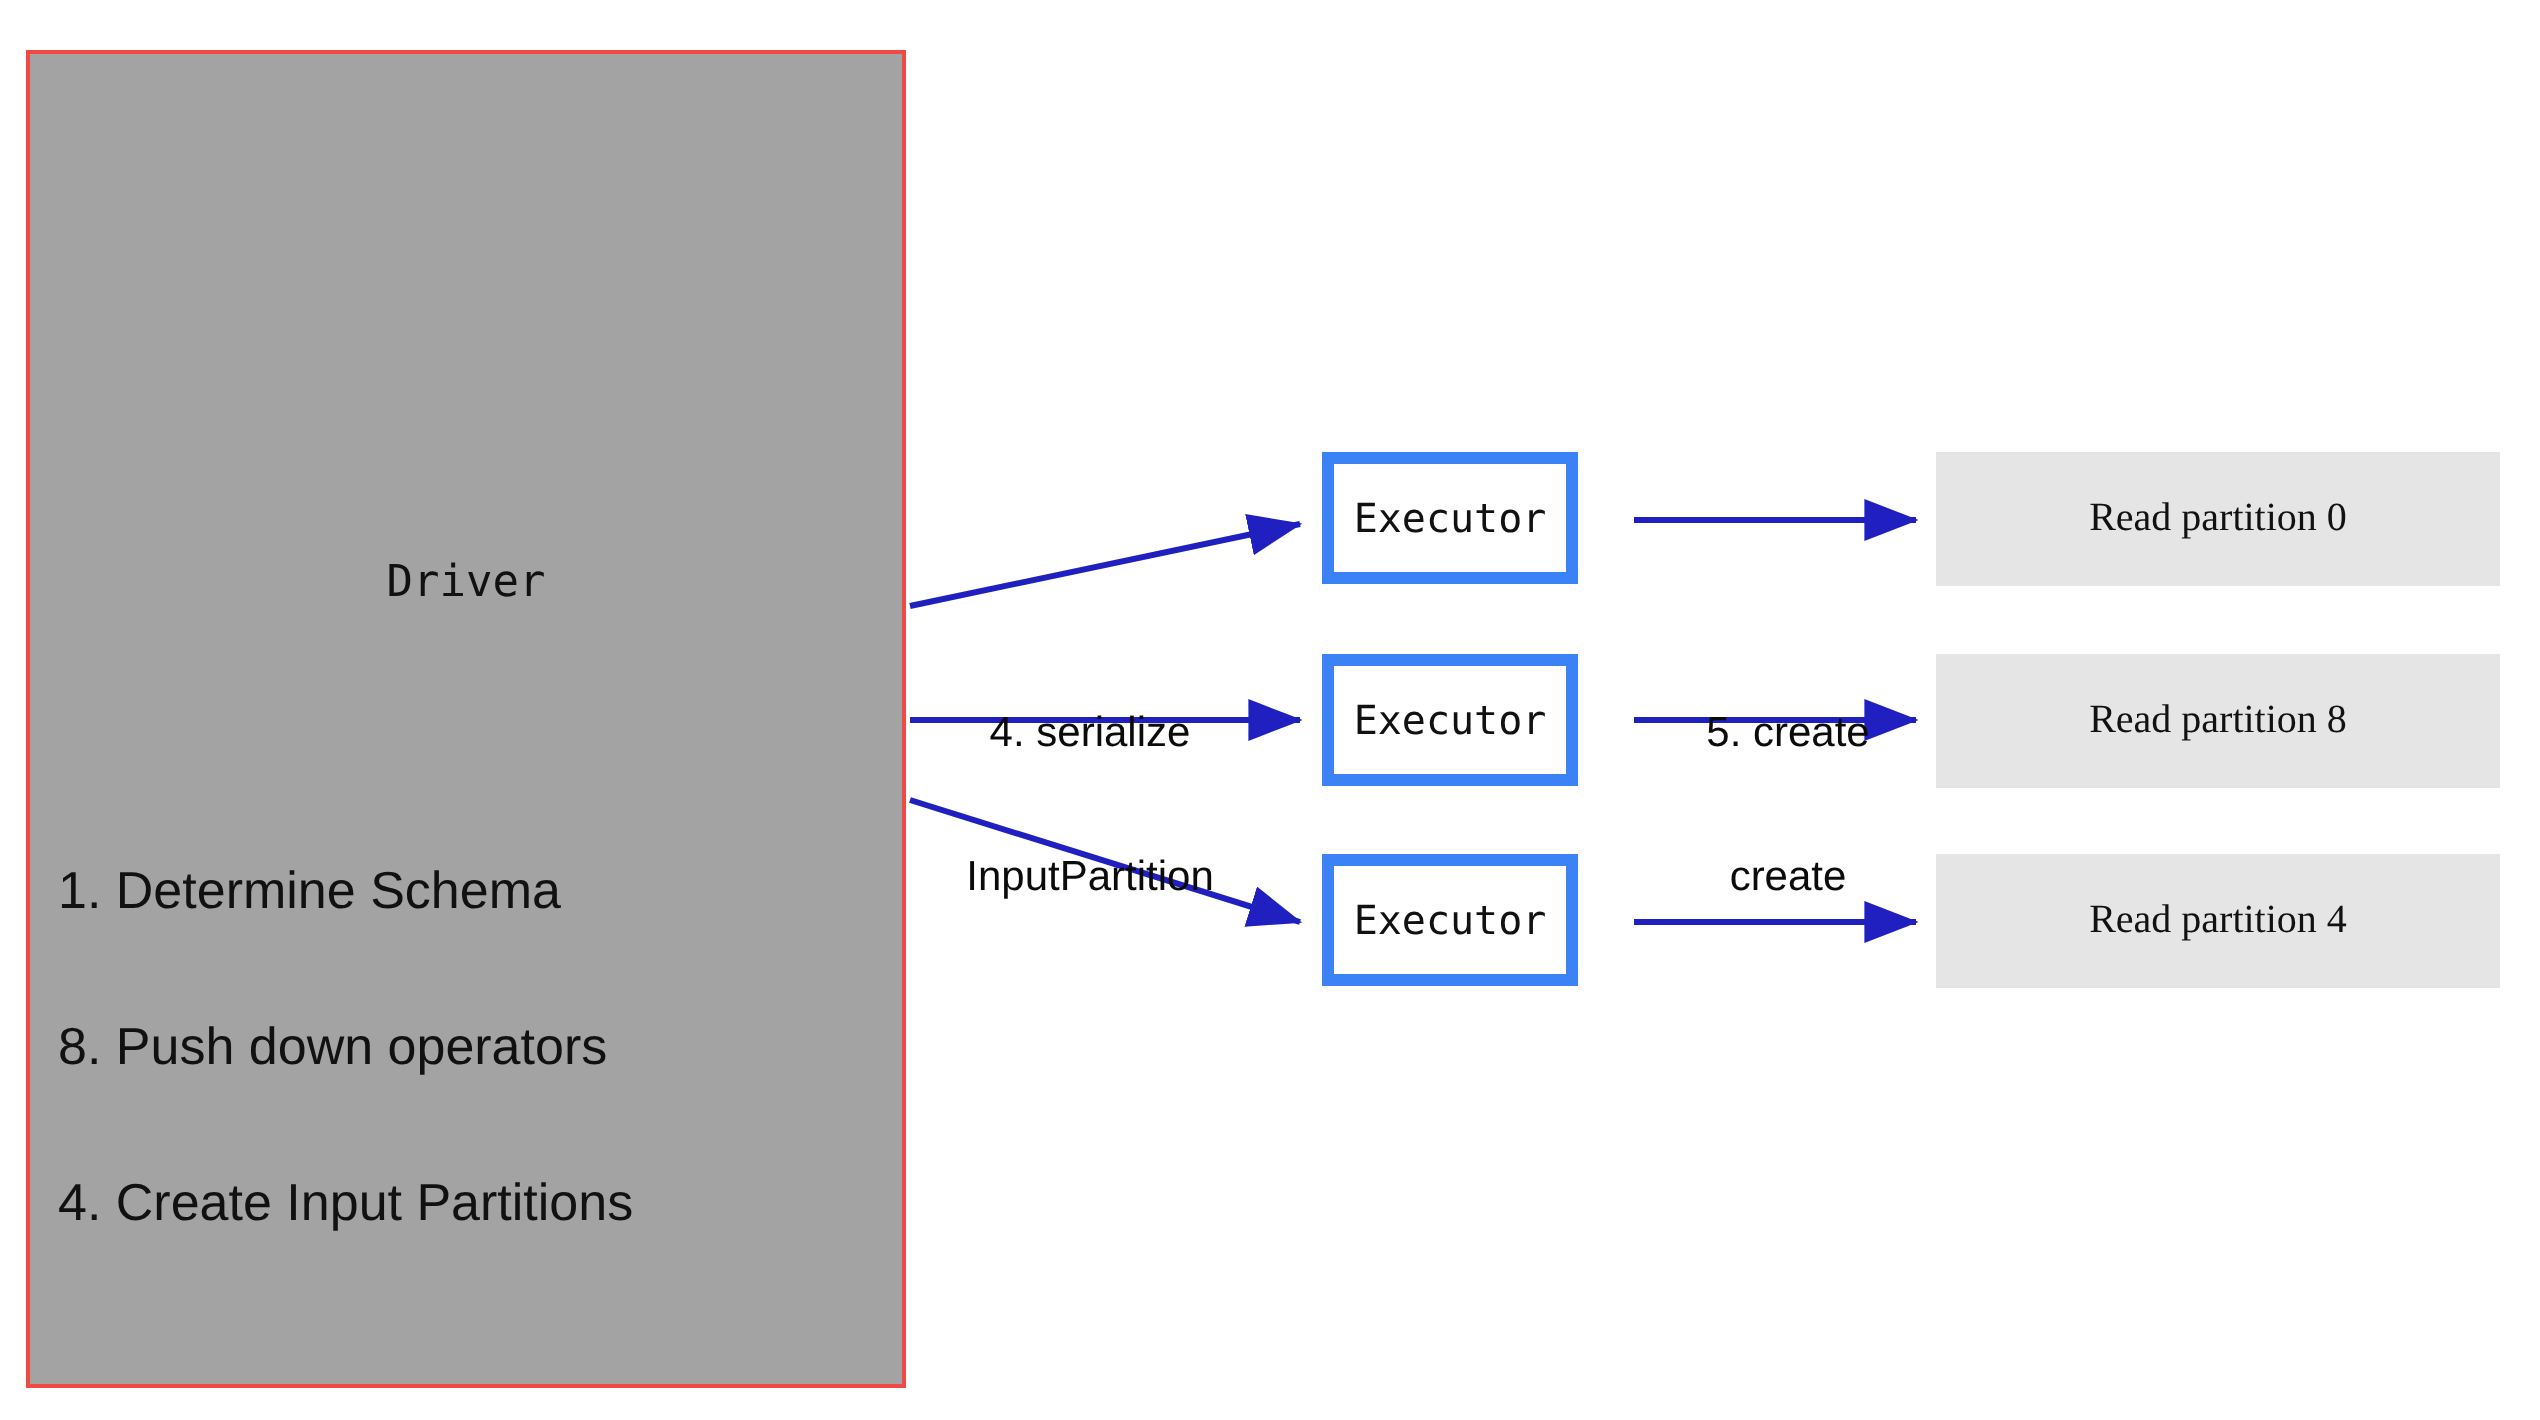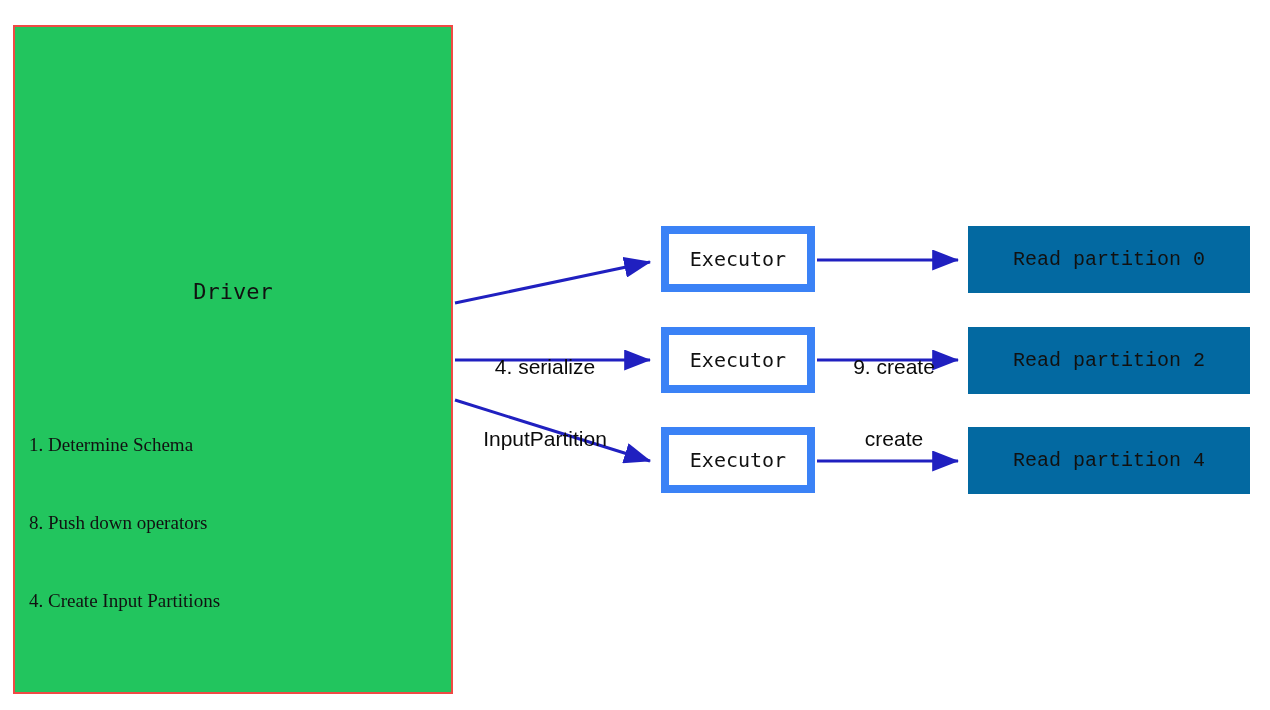--- a/index.html
+++ b/index.html
@@ -35,71 +35,71 @@
     justify-content: center;
   }
 
   
   .driver-box {
     left: 13px;
     top: 25px;
     width: 440px;
     height: 669px;
     border: 2px solid #ef4a44;
-    background: #22c55e;
+    background: #a3a3a3;
     display: block;
   }
   .driver-title {
     position: absolute;
     left: 0;
     top: 252px;
     width: 100%;
     text-align: center;
     font-family: "DejaVu Sans Mono", "Liberation Mono", monospace;
     font-size: 22px;
     color: #111111;
     letter-spacing: 0px;
     white-space: pre;
   }
   .driver-steps {
     position: absolute;
     left: 14px;
     top: 353px;
-    font-family: Liberation Serif, serif;
-    font-size: 19px;
+    font-family: Liberation Sans, sans-serif;
+    font-size: 26px;
     line-height: 26px;
     color: #111111;
     white-space: pre;
   }
   .driver-steps div {
     white-space: pre;
   }
 
   
   .executor-box {
-    width: 154px;
+    width: 128px;
     height: 66px;
-    border: 8px solid #3b82f6;
+    border: 6px solid #3b82f6;
     background: #ffffff;
     font-family: "DejaVu Sans Mono", "Liberation Mono", monospace;
     font-size: 20px;
     color: #111111;
     white-space: pre;
   }
   .exec-1 { left: 661px; top: 226px; }
   .exec-2 { left: 661px; top: 327px; }
   .exec-3 { left: 661px; top: 427px; }
 
   
   .partition-box {
     width: 282px;
     height: 67px;
-    background: #0369a1;
+    background: #e5e5e5;
     border: 0;
-    font-family: Liberation Mono, monospace;
+    font-family: Liberation Serif, serif;
     font-size: 20px;
     color: #111111;
     white-space: pre;
   }
   .part-1 { left: 968px; top: 226px; }
   .part-2 { left: 968px; top: 327px; }
   .part-3 { left: 968px; top: 427px; }
 
   
   .edge-label {
@@ -154,26 +154,26 @@
       <div>8. Push down operators</div>
       <div>4. Create Input Partitions</div>
     </div>
   </div>
 
   <div class="node executor-box exec-1">Executor</div>
   <div class="node executor-box exec-2">Executor</div>
   <div class="node executor-box exec-3">Executor</div>
 
   <div class="node partition-box part-1">Read partition 0</div>
-  <div class="node partition-box part-2">Read partition 2</div>
+  <div class="node partition-box part-2">Read partition 8</div>
   <div class="node partition-box part-3">Read partition 4</div>
 
   <div class="edge-label label-serialize">
     <div>4. serialize</div>
     <div>InputPartition</div>
   </div>
 
   <div class="edge-label label-create-reader">
-    <div>9. create</div>
+    <div>5. create</div>
     <div>create</div>
   </div>
 
 </div>
 
 </body></html>

